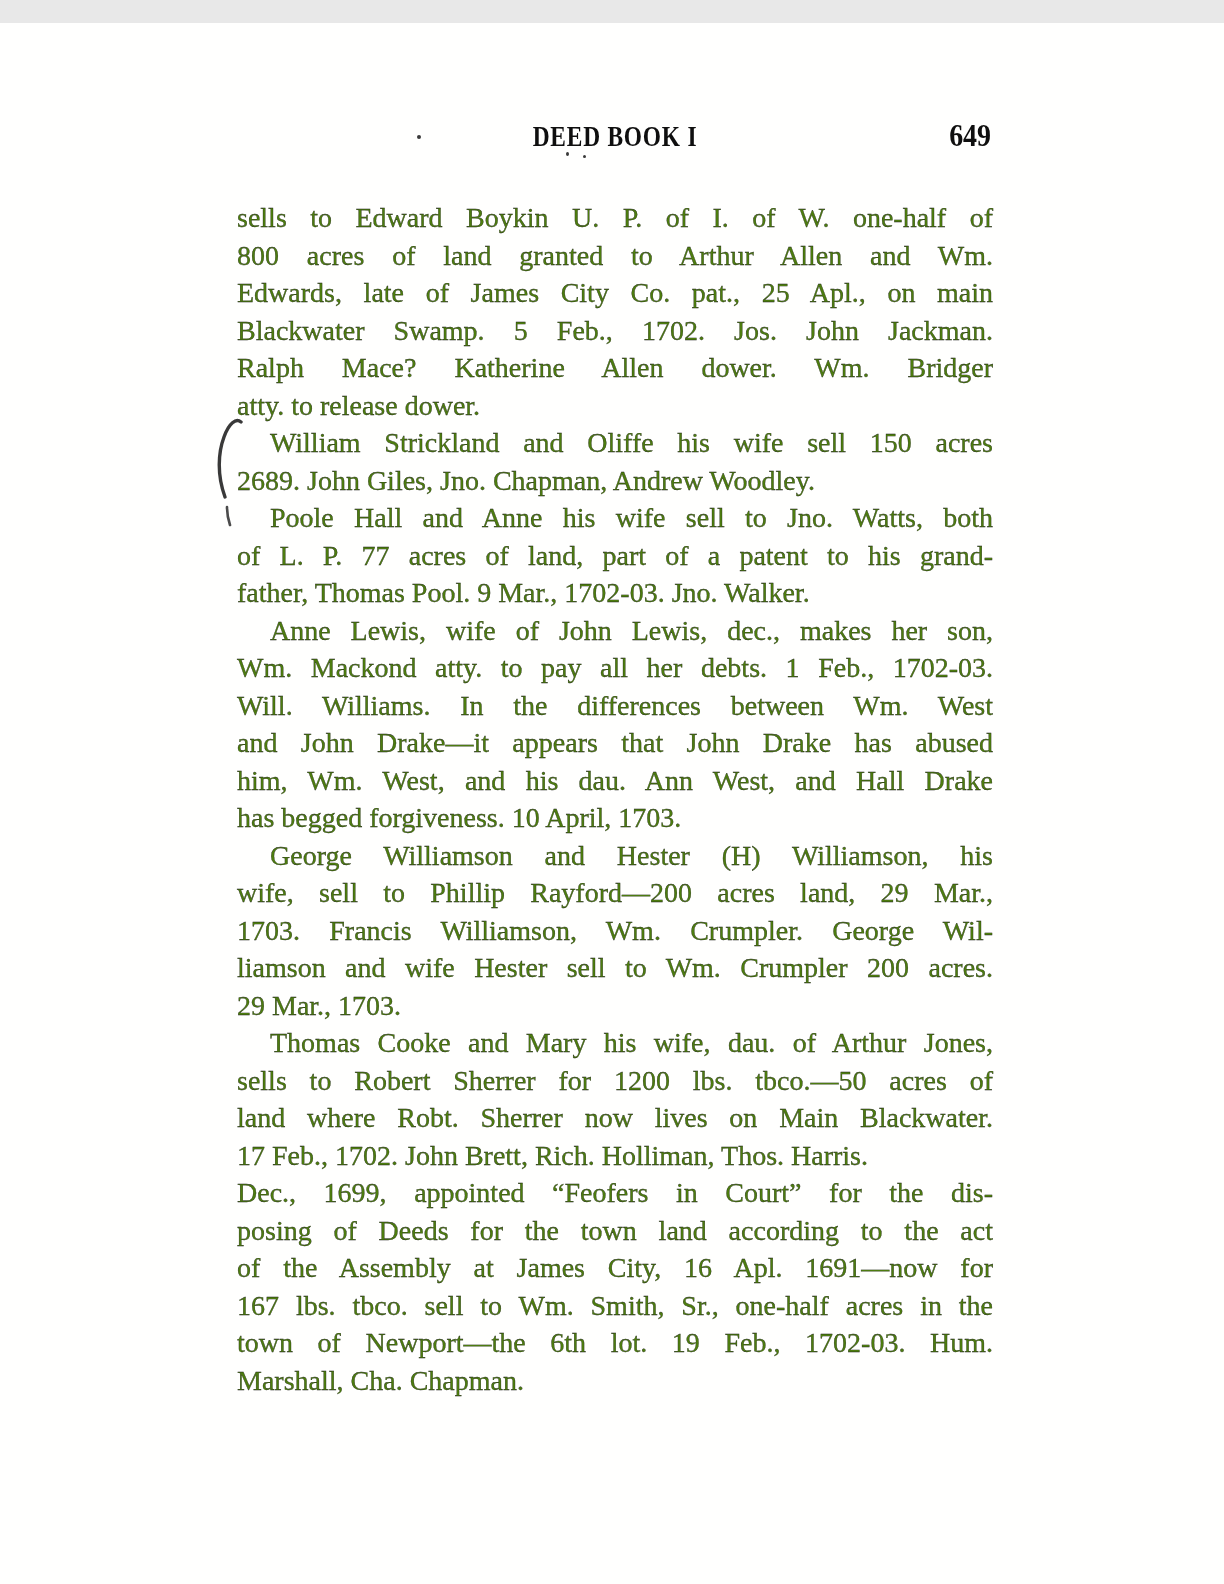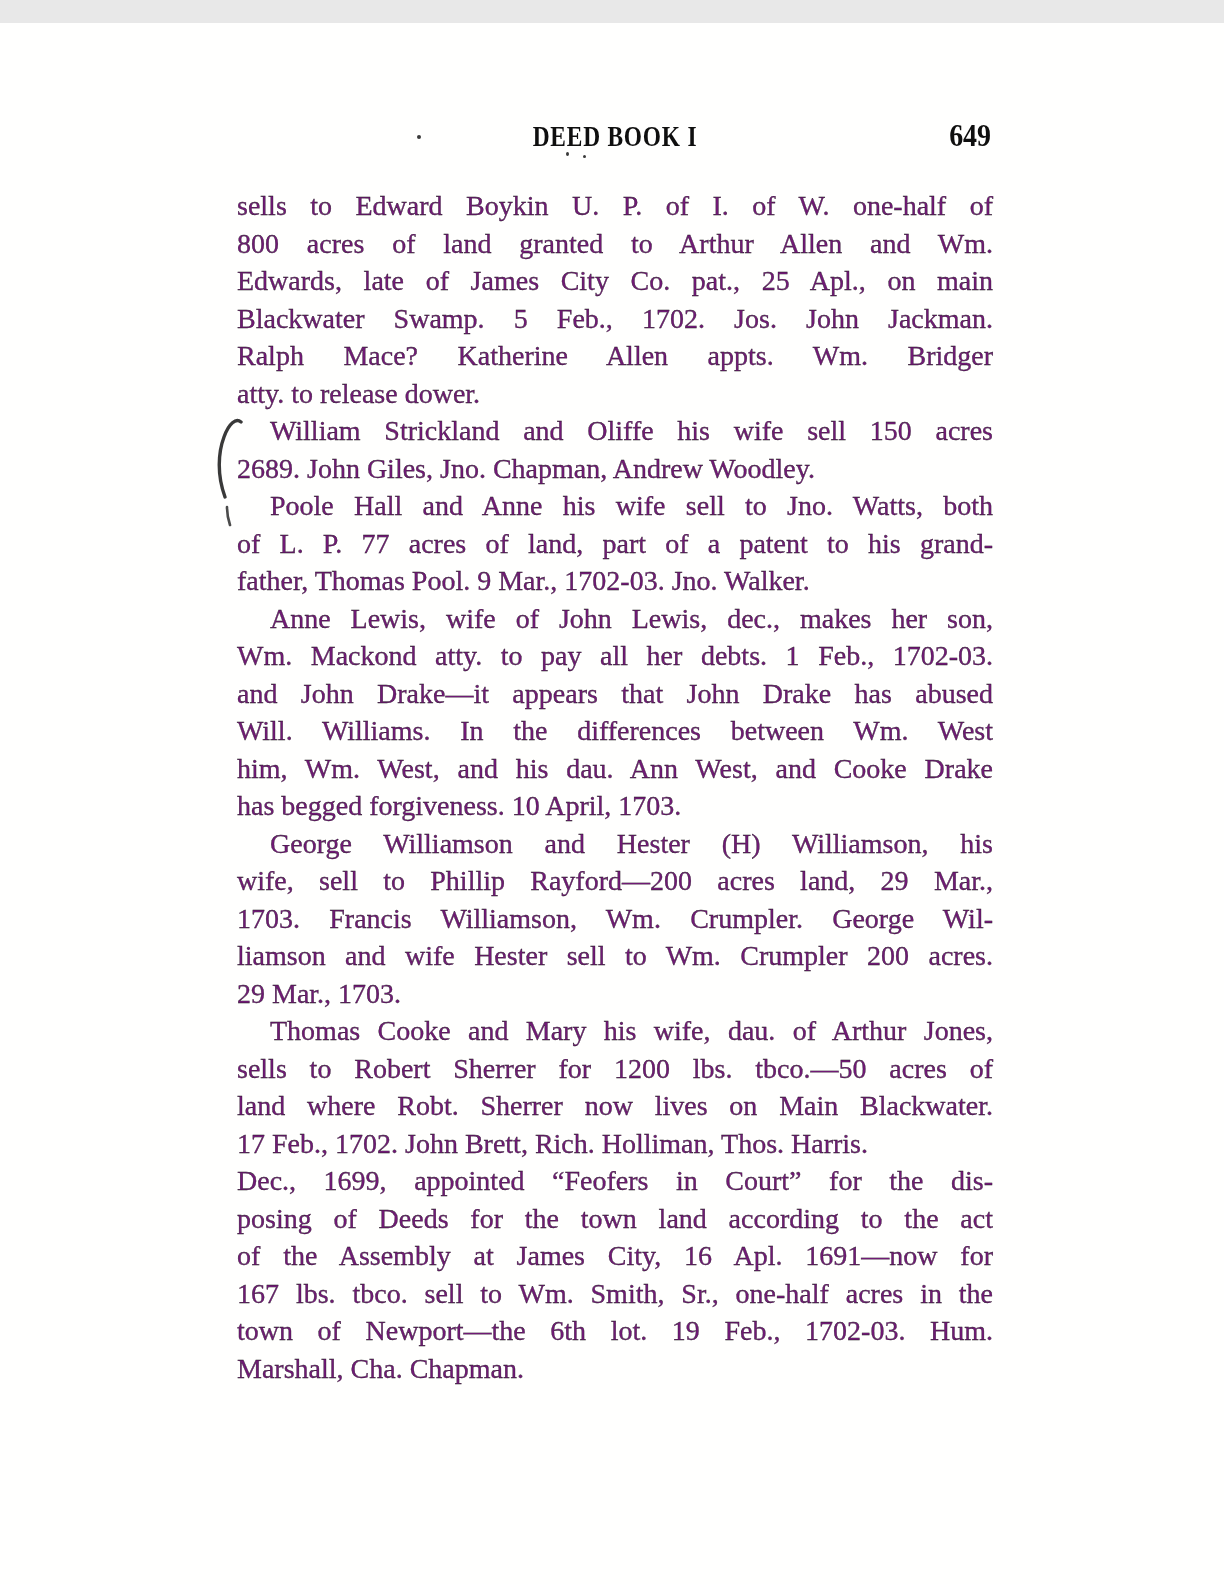--- a/index.html
+++ b/index.html
@@ -24,24 +24,24 @@
   }
   .folio{
     position:absolute;right:2px;top:0;width:120px;
     text-align:right;
     font-weight:bold;font-size:31px;line-height:30px;
     transform:scaleX(.9);transform-origin:100% 50%;
     color:#0f0f0f;
   }
   
   .page-body{
-    position:absolute;left:237px;top:164px;width:756px;
+    position:absolute;left:237px;top:176px;width:756px;
     font-size:28px;line-height:37.5px;
     font-weight:500;
-    color:#701a75;
+    color:#4d7c0f;
     -webkit-text-stroke:.3px #1a1a1a;
   }
   .para{margin:0;}
   .line{
     text-align:justify;
     text-align-last:justify;
     height:37.5px;
     overflow:visible;
     white-space:normal;
   }
@@ -73,38 +73,38 @@
     <path d="M29,5 C24,1 17,6 12,20 C6,36 5,58 13,80" fill="none" stroke="#232323" stroke-width="3.4" stroke-linecap="round" opacity="0.9"></path>
     <path d="M15,90 C15,96 16,102 18,108" fill="none" stroke="#2c2c2c" stroke-width="2.6" stroke-linecap="round" opacity="0.85"></path>
   </svg>
 
   <div class="page-body">
       <div class="para">
         <div class="line">sells to Edward Boykin U. P. of I. of W. one-half of</div>
         <div class="line">800 acres of land granted to Arthur Allen and Wm.</div>
         <div class="line">Edwards, late of James City Co. pat., 25 Apl., on main</div>
         <div class="line">Blackwater Swamp. 5 Feb., 1702. Jos. John Jackman.</div>
-        <div class="line">Ralph Mace? Katherine Allen appts. Wm. Bridger</div>
+        <div class="line">Ralph Mace? Katherine Allen dower. Wm. Bridger</div>
         <div class="line para-end">atty. to release dower.</div>
       </div>
       <div class="para">
         <div class="line indent">William Strickland and Oliffe his wife sell 150 acres</div>
         <div class="line para-end">2689. John Giles, Jno. Chapman, Andrew Woodley.</div>
       </div>
       <div class="para">
         <div class="line indent">Poole Hall and Anne his wife sell to Jno. Watts, both</div>
         <div class="line">of L. P. 77 acres of land, part of a patent to his grand-</div>
         <div class="line para-end">father, Thomas Pool. 9 Mar., 1702-03. Jno. Walker.</div>
       </div>
       <div class="para">
         <div class="line indent">Anne Lewis, wife of John Lewis, dec., makes her son,</div>
         <div class="line">Wm. Mackond atty. to pay all her debts. 1 Feb., 1702-03.</div>
+        <div class="line">Will. Williams. In the differences between Wm. West</div>
         <div class="line">and John Drake—it appears that John Drake has abused</div>
-        <div class="line">Will. Williams. In the differences between Wm. West</div>
-        <div class="line">him, Wm. West, and his dau. Ann West, and Cooke Drake</div>
+        <div class="line">him, Wm. West, and his dau. Ann West, and Hall Drake</div>
         <div class="line para-end">has begged forgiveness. 10 April, 1703.</div>
       </div>
       <div class="para">
         <div class="line indent">George Williamson and Hester (H) Williamson, his</div>
         <div class="line">wife, sell to Phillip Rayford—200 acres land, 29 Mar.,</div>
         <div class="line">1703. Francis Williamson, Wm. Crumpler. George Wil-</div>
         <div class="line">liamson and wife Hester sell to Wm. Crumpler 200 acres.</div>
         <div class="line para-end">29 Mar., 1703.</div>
       </div>
       <div class="para">

